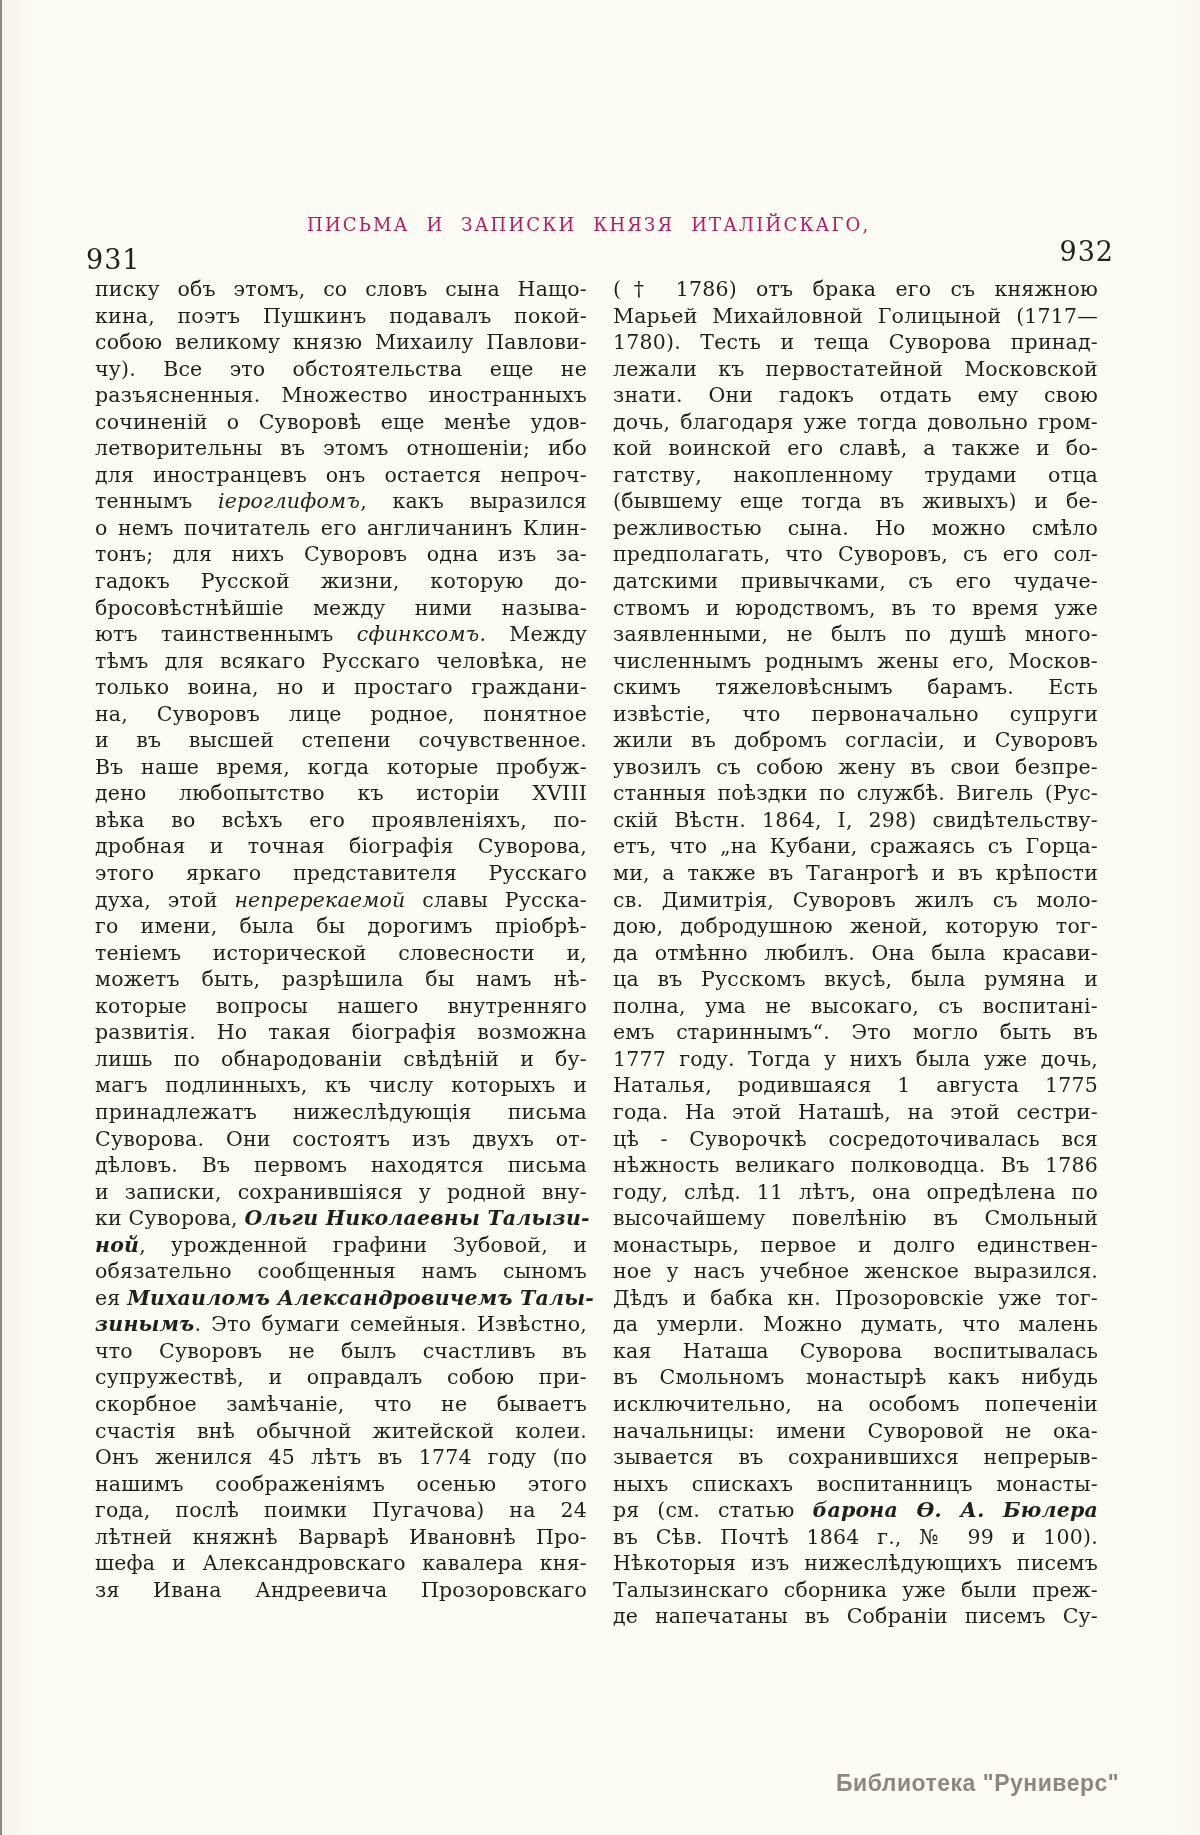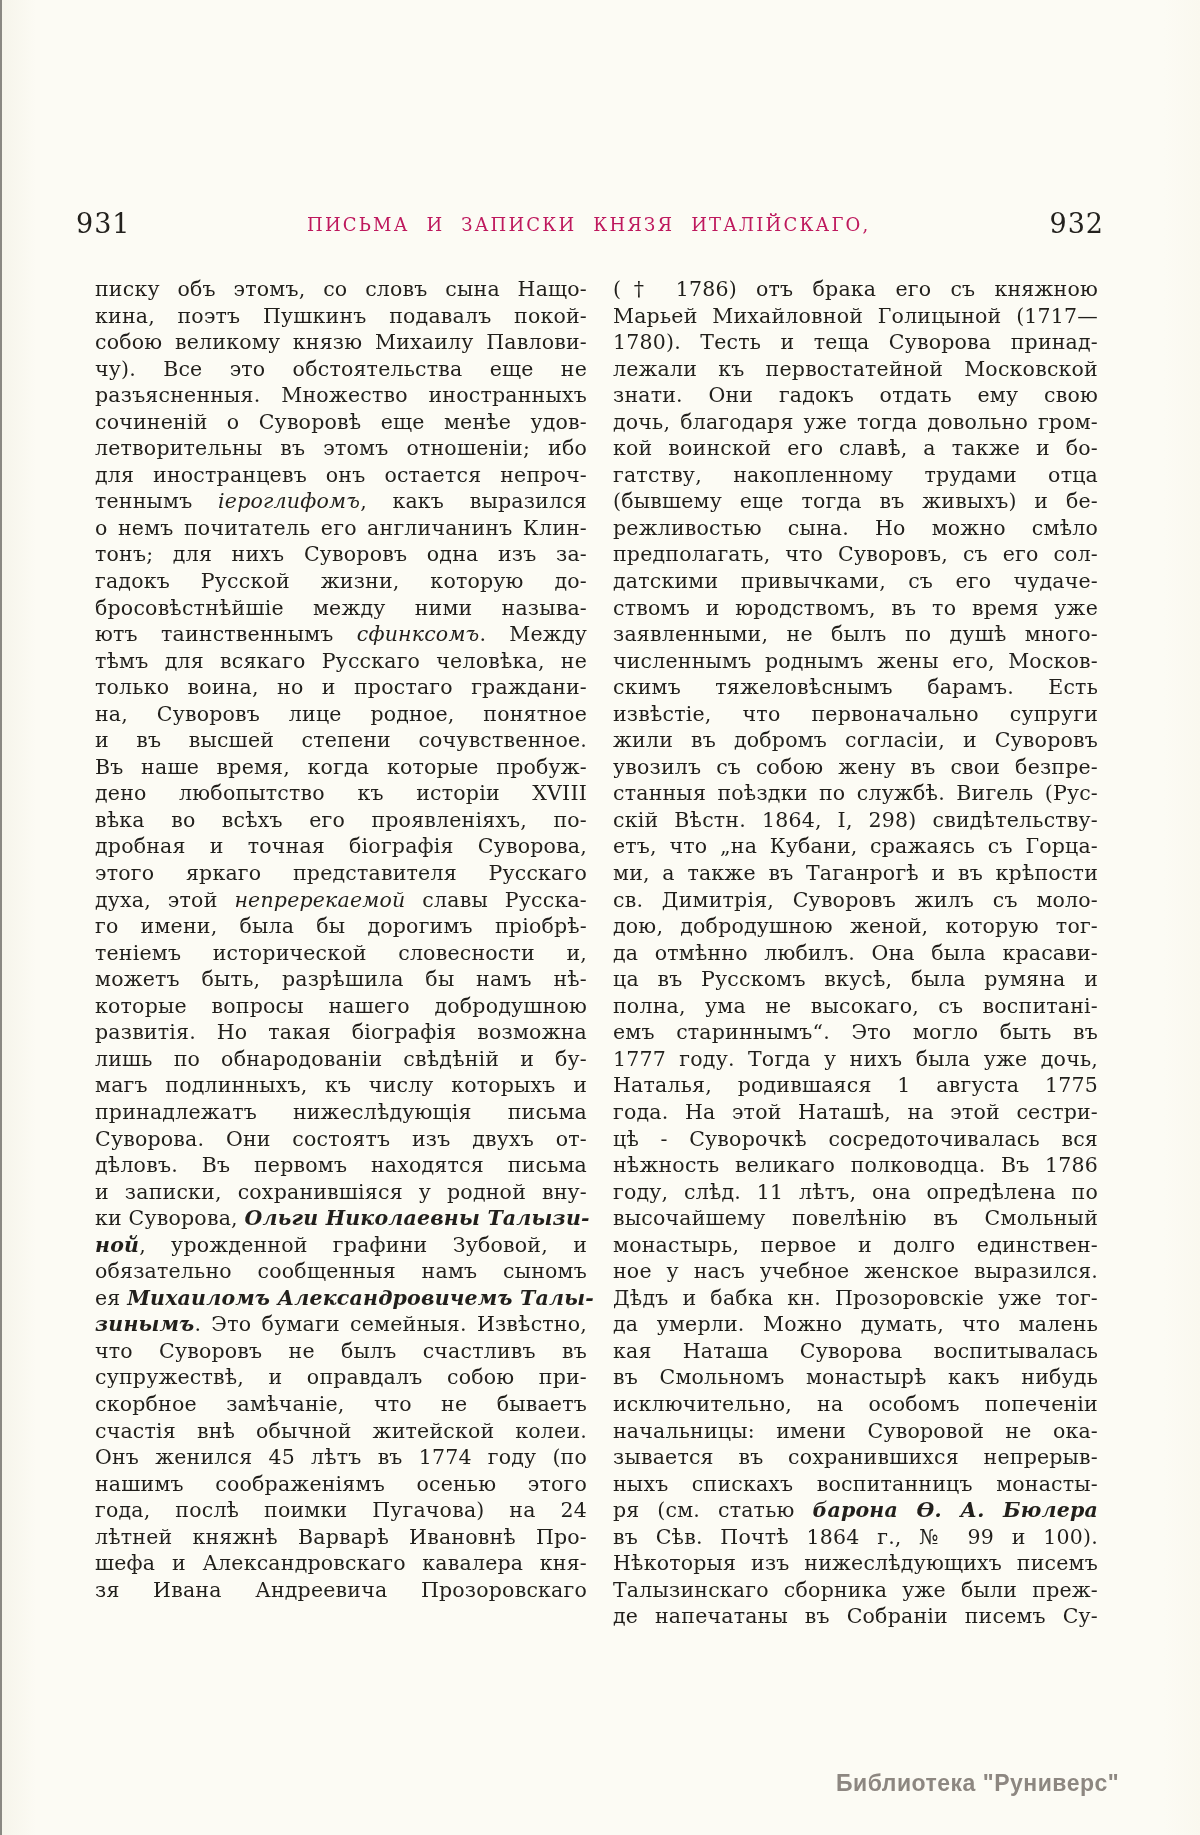--- a/index.html
+++ b/index.html
@@ -31,22 +31,22 @@
   }
 
   
   .page-num {
     position: absolute;
     top: 208px;
     font-size: 27px;
     letter-spacing: 1px;
     color: #23211d;
   }
-  .page-num.left  { left: 76px; }
-  .page-num.right { right: 96px; }
+  .page-num.left  { left: 86px; margin-top: 36px; }
+  .page-num.right { right: 86px; margin-top: 28px; }
   .running-title {
     position: absolute;
     top: 214px;
     left: 50%;
     transform: translateX(-52%);
     font-size: 18px;
     letter-spacing: 2.2px;
     word-spacing: 9px;
     white-space: nowrap;
     color: #be185d;
@@ -118,21 +118,21 @@
     <div class="line">и въ высшей степени сочувственное.</div>
     <div class="line">Въ наше время, когда которые пробуж-</div>
     <div class="line">дено любопытство къ исторіи XVIII</div>
     <div class="line">вѣка во всѣхъ его проявленіяхъ, по-</div>
     <div class="line">дробная и точная біографія Суворова,</div>
     <div class="line">этого яркаго представителя Русскаго</div>
     <div class="line">духа, этой <i>непререкаемой</i> славы Русска-</div>
     <div class="line">го имени, была бы дорогимъ пріобрѣ-</div>
     <div class="line">теніемъ исторической словесности и,</div>
     <div class="line">можетъ быть, разрѣшила бы намъ нѣ-</div>
-    <div class="line">которые вопросы нашего добродушною</div>
+    <div class="line">которые вопросы нашего внутренняго</div>
     <div class="line">развитія. Но такая біографія возможна</div>
     <div class="line">лишь по обнародованіи свѣдѣній и бу-</div>
     <div class="line">магъ подлинныхъ, къ числу которыхъ и</div>
     <div class="line">принадлежатъ нижеслѣдующія письма</div>
     <div class="line">Суворова. Они состоятъ изъ двухъ от-</div>
     <div class="line">дѣловъ. Въ первомъ находятся письма</div>
     <div class="line">и записки, сохранившіяся у родной вну-</div>
     <div class="line">ки Суворова, <i class="strong-em">Ольги Николаевны Талызи-</i></div>
     <div class="line"><i class="strong-em">ной</i>, урожденной графини Зубовой, и</div>
     <div class="line">обязательно сообщенныя намъ сыномъ</div>

